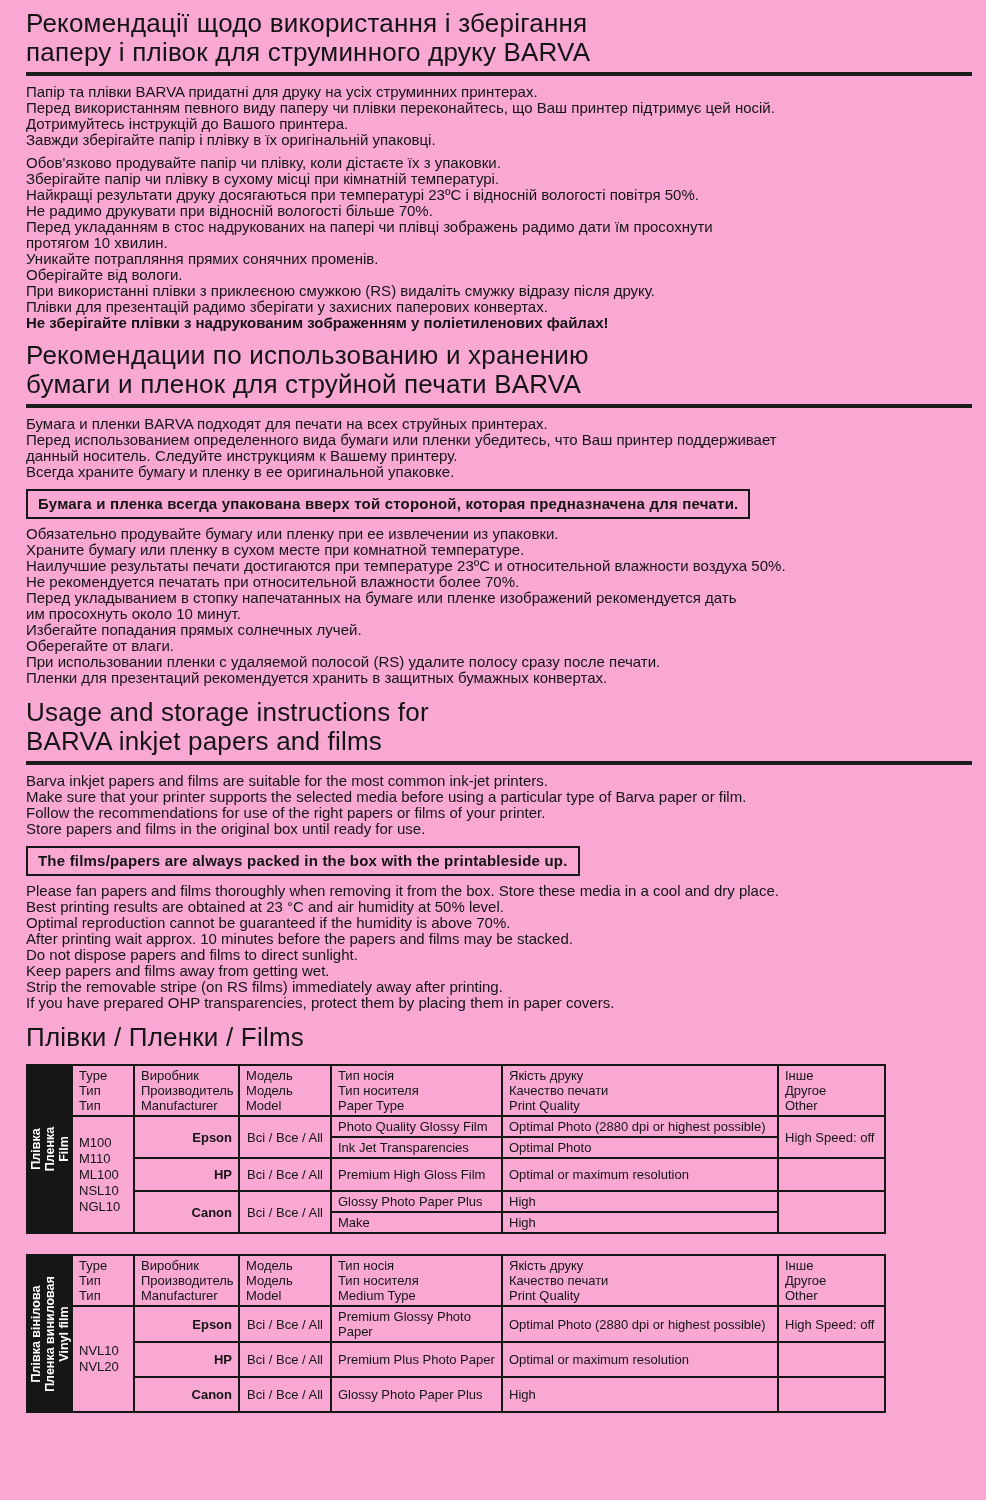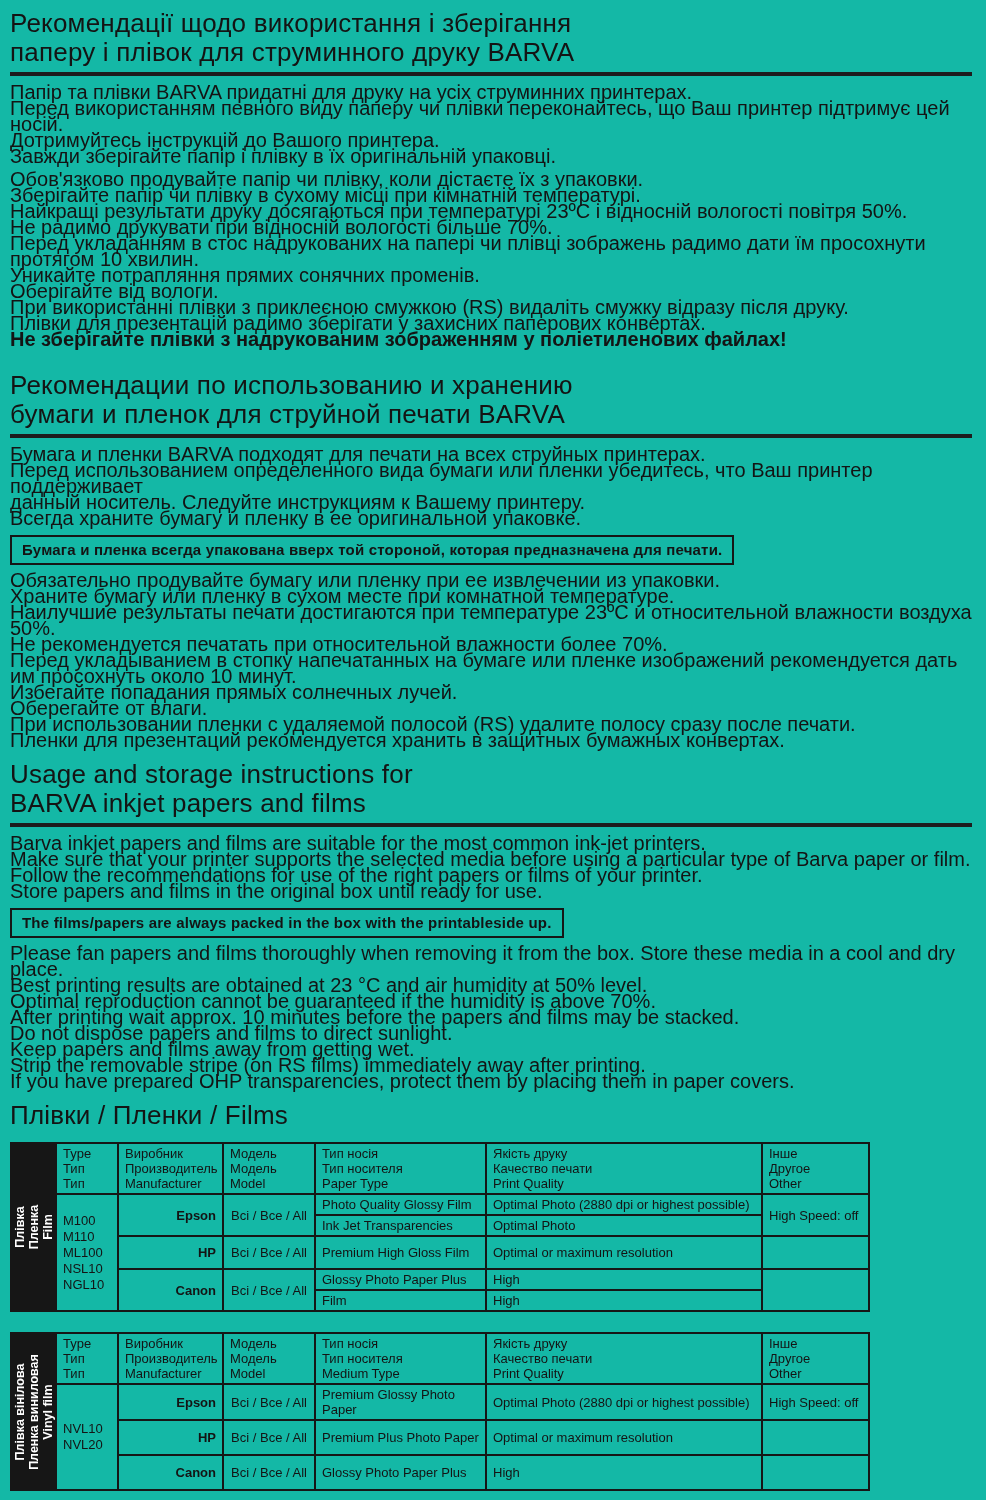--- a/index.html
+++ b/index.html
@@ -1,37 +1,37 @@
 <!DOCTYPE html>
 <html lang="uk"><head>
 <meta charset="utf-8">
 <style>
   html,body{margin:0;padding:0;background:#ffffff;}
   .page{
     position:relative;
     width:986px;height:1500px;
     box-sizing:border-box;
-    padding:9px 14px 0 10px;
-    background:#14b8a6;
+    padding:9px 14px 0 26px;
+    background:#f9a8d4;
     color:#141414;
     font-family:"Liberation Sans","DejaVu Sans",sans-serif;
     overflow:hidden;
   }
   .lines{white-space:pre-line;margin-top:12px;}
   .title{
     margin:0;
     font-size:26px;
     line-height:29px;
     font-weight:normal;
     letter-spacing:.2px;
   }
-  .mt10{margin-top:24px;}
+  .mt10{margin-top:10px;}
   .mt12{margin-top:12px;}
   .rule{height:4px;background:#1d1d1d;margin-top:5px;}
-  .para{font-size:20px;line-height:16px;margin-top:8px;}
+  .para{font-size:15px;line-height:16px;margin-top:8px;}
   .box-wrap{margin-top:9px;}
   .note-box{
     display:inline-block;
     border:2px solid #161616;
     padding:4px 10px 5px 10px;
     font-size:15px;
     font-weight:bold;
     letter-spacing:.2px;
   }
   .body-group{margin-top:7px;}
@@ -229,21 +229,21 @@
         <td class="other"></td>
       </tr>
       <tr class="rsub">
         <td class="manuf" rowspan="2">Canon</td>
         <td class="model" rowspan="2">Bci / Bce / All</td>
         <td class="paper bb-thin">Glossy Photo Paper Plus</td>
         <td class="qual bb-thin">High</td>
         <td class="other" rowspan="2"></td>
       </tr>
       <tr class="rsub">
-        <td class="paper bt-thin">Film</td>
+        <td class="paper bt-thin">Make</td>
         <td class="qual bt-thin">High</td>
       </tr>
     </tbody>
       </table>
 
     <table class="spec t2">
       <colgroup>
         <col style="width:45px">
           <col style="width:62px">
           <col style="width:105px">

